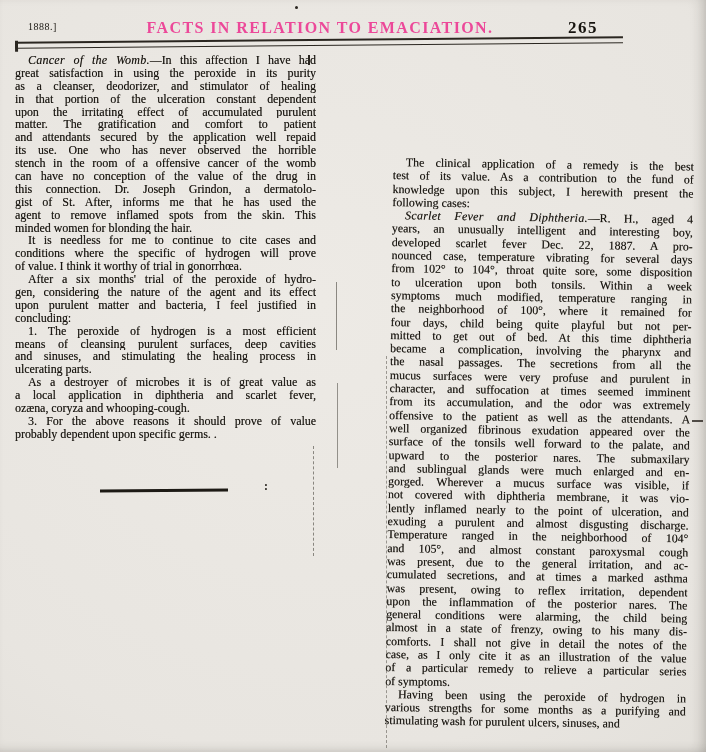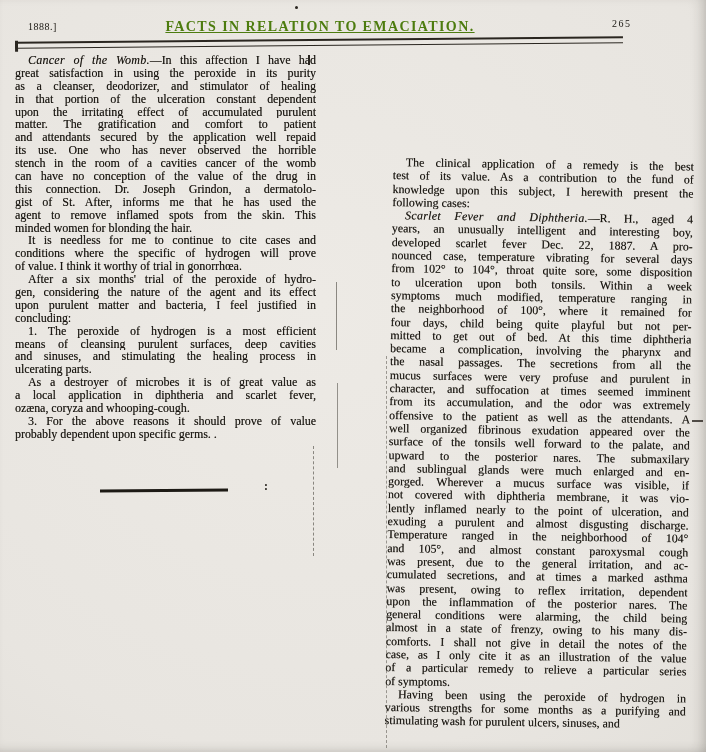--- a/index.html
+++ b/index.html
@@ -6,22 +6,22 @@
   body{
     width:706px;height:752px;position:relative;overflow:hidden;
     background: radial-gradient(120% 110% at 45% 40%, #edeae5 0%, #e8e5e0 55%, #dedbd5 90%, #d2cfc9 100%);
     font-family:"Liberation Serif","DejaVu Serif",serif;
     color:#17140f;
     box-shadow: inset -10px 0 14px -8px rgba(40,35,28,.25), inset 0 -8px 12px -8px rgba(40,35,28,.18);
   }
   .abs{position:absolute;}
   
   .hdr-date{left:20px;top:21px;font-size:10px;letter-spacing:.5px;margin-left:8px;}
-  .hdr-title{left:0;top:19px;width:640px;text-align:center;font-weight:bold;font-size:14px;letter-spacing:1.4px;color:#4d7c0f;text-decoration:underline;}
-  .hdr-page{left:612px;top:18px;font-size:10px;letter-spacing:1.5px;}
+  .hdr-title{left:0;top:19px;width:640px;text-align:center;font-weight:bold;font-size:16px;letter-spacing:1.4px;color:#ec4899;}
+  .hdr-page{left:568px;top:18px;font-size:17px;letter-spacing:1.5px;font-weight:bold;}
   .rule-double{left:17px;top:39px;width:606px;height:4px;border-top:2px solid #2a2620;border-bottom:1.4px solid #2a2620;transform:rotate(-0.5deg);}
   .rule-double::before{content:'';position:absolute;left:-2px;top:-3px;width:2.5px;height:11px;background:#2a2620;}
   
   .col{font-size:11.9px;text-shadow:.2px .2px 0 rgba(30,25,18,.55);}
   .col-left{left:15px;top:54px;width:301px;}
   .col-right{left:393px;top:156px;width:301px;transform:rotate(0.85deg);transform-origin:0 0;}
   .line{text-align:justify;text-align-last:justify;overflow:hidden;}
   .col-left .line{height:12.9px;line-height:12.9px;}
   .col-right .line{height:13.3px;line-height:13.3px;}
   .line.last{text-align-last:left;}
@@ -50,21 +50,21 @@
 <div class="abs col col-left" id="left-col">
     <div>
       <div class="line indent"><i>Cancer of the Womb.</i>—In this affection I have had</div>
       <div class="line">great satisfaction in using the peroxide in its purity</div>
       <div class="line">as a cleanser, deodorizer, and stimulator of healing</div>
       <div class="line">in that portion of the ulceration constant dependent</div>
       <div class="line">upon the irritating effect of accumulated purulent</div>
       <div class="line">matter.  The gratification and comfort to patient</div>
       <div class="line">and attendants secured by the application well repaid</div>
       <div class="line">its use.  One who has never observed the horrible</div>
-      <div class="line">stench in the room of a cavities cancer of the womb</div>
+      <div class="line">stench in the room of a offensive cancer of the womb</div>
       <div class="line">can have no conception of the value of the drug in</div>
       <div class="line">this connection.  Dr. Joseph Grindon, a dermatolo-</div>
       <div class="line">gist of St. After, informs me that he has used the</div>
       <div class="line">agent to remove inflamed spots from the skin.  This</div>
       <div class="line last">minded women for blonding the hair.</div>
     </div>
     <div>
       <div class="line indent">It is needless for me to continue to cite cases and</div>
       <div class="line">conditions where the specific of hydrogen will prove</div>
       <div class="line last">of value.  I think it worthy of trial in gonorrhœa.</div>

